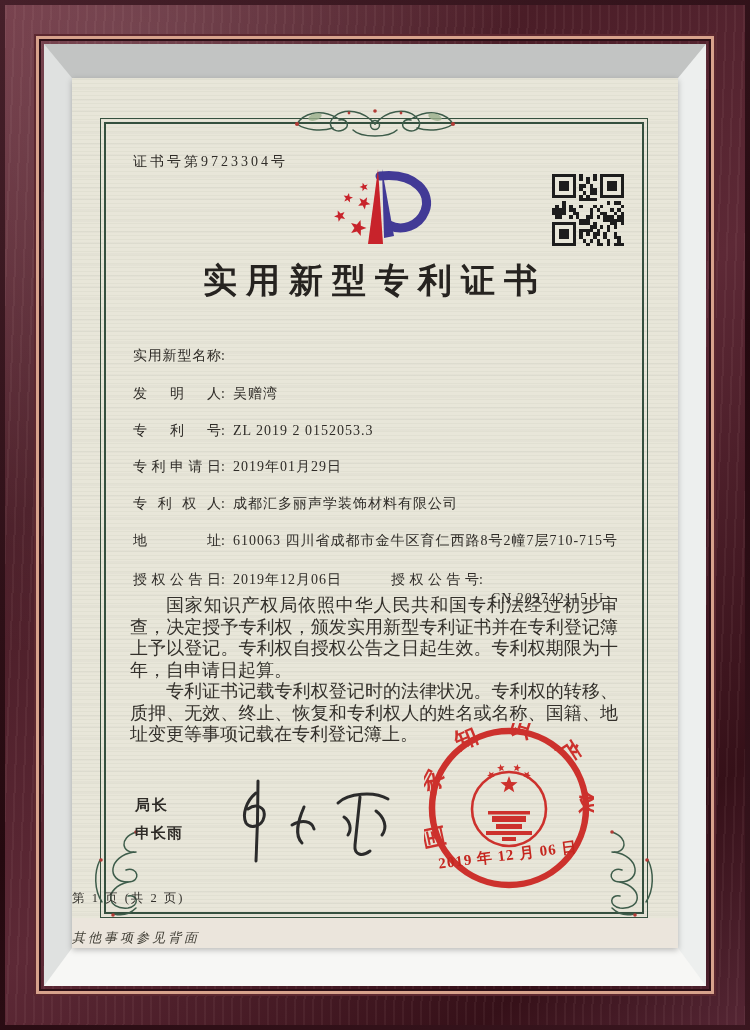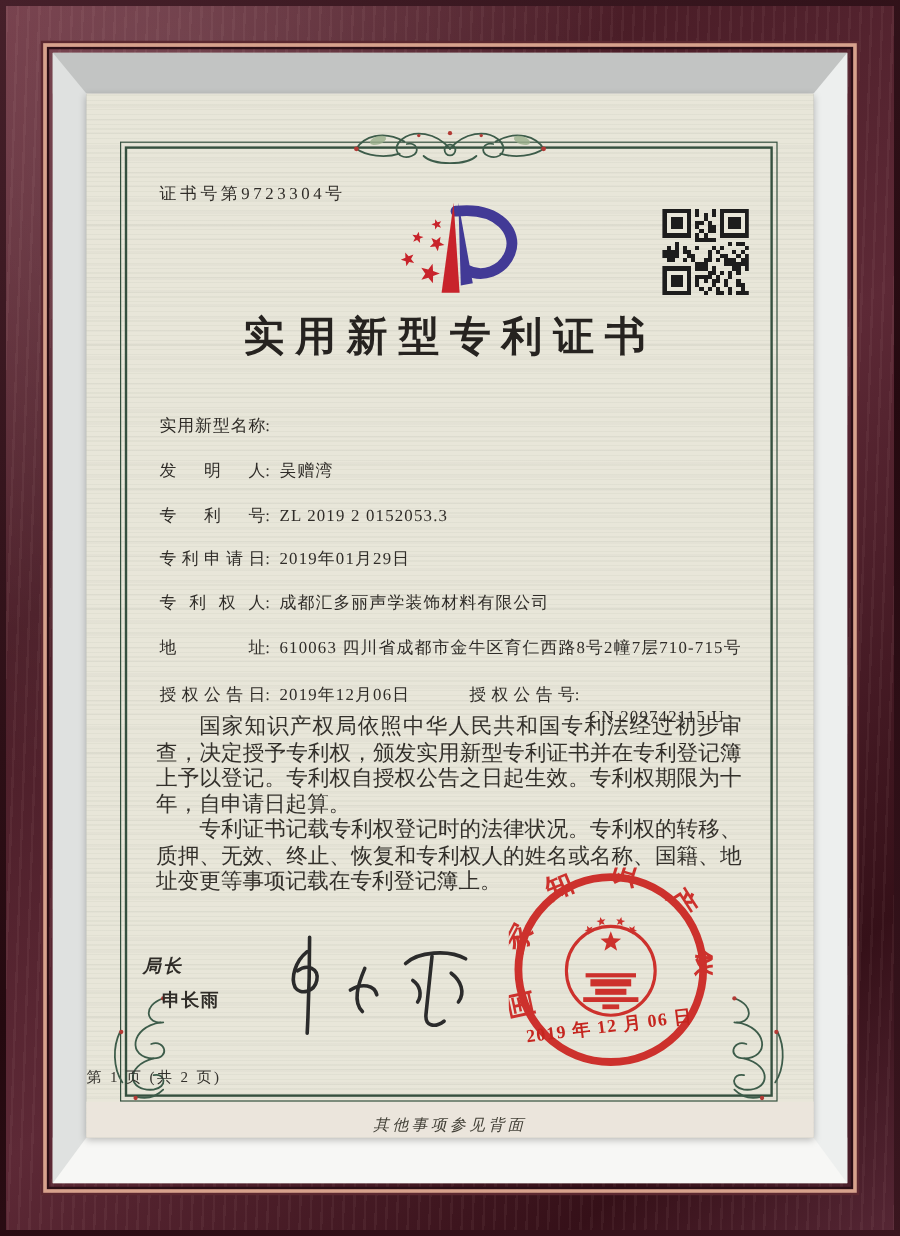--- a/index.html
+++ b/index.html
@@ -66,30 +66,30 @@
   .frow{position:absolute;left:0;display:flex;align-items:flex-start;width:500px;line-height:19px;}
   .flabel{display:inline-block;width:88px;text-align:justify;text-align-last:justify;white-space:nowrap;}
   .colon{display:inline-block;margin-right:8px;}
   .fvalue{flex:1;letter-spacing:1px;}
   .grant-no{position:absolute;left:258px;top:0;display:flex;}
   .paras{
     position:absolute;left:58px;top:517px;width:488px;
     font-size:18px;line-height:21.5px;text-align:justify;color:#33302b;
   }
   .paras p{margin:0;text-indent:2em;}
-  .sig-title{position:absolute;left:47px;top:718px;font-family:"Liberation Sans","DejaVu Sans",sans-serif;font-weight:700;font-size:15px;letter-spacing:2px;font-style:italic;}
+  .sig-title{position:absolute;left:63px;top:718px;font-family:"Liberation Sans","DejaVu Sans",sans-serif;font-weight:700;font-size:15px;letter-spacing:2px;}
   .sig-name{position:absolute;left:63px;top:746px;font-family:"Liberation Sans","DejaVu Sans",sans-serif;font-weight:700;font-size:15px;letter-spacing:1px;}
   .signature{position:absolute;left:150px;top:693px;}
   .seal{position:absolute;left:352px;top:645px;opacity:.93;}
   .seal-date{
     position:absolute;left:366px;top:768px;transform:rotate(-7deg);
     color:#c5261f;font-size:15px;font-weight:700;letter-spacing:1px;white-space:nowrap;
   }
   .page-num{position:absolute;left:0;right:0;top:812px;text-align:left;font-size:12.5px;letter-spacing:2px;color:#33312c;}
-  .back-note{position:absolute;left:0;right:0;top:851px;text-align:center;font-size:13px;font-style:italic;letter-spacing:3px;color:#413f36;}
+  .back-note{position:absolute;left:0;right:0;top:851px;font-size:13px;font-style:italic;letter-spacing:3px;color:#413f36;}
 </style>
 </head>
 <body>
 
 <div class="frame-outer">
   <div class="frame-wood"></div>
   <div class="frame-copper"></div>
   <div class="mat">
     <div class="paper">
       <div class="paper-footer"></div>

